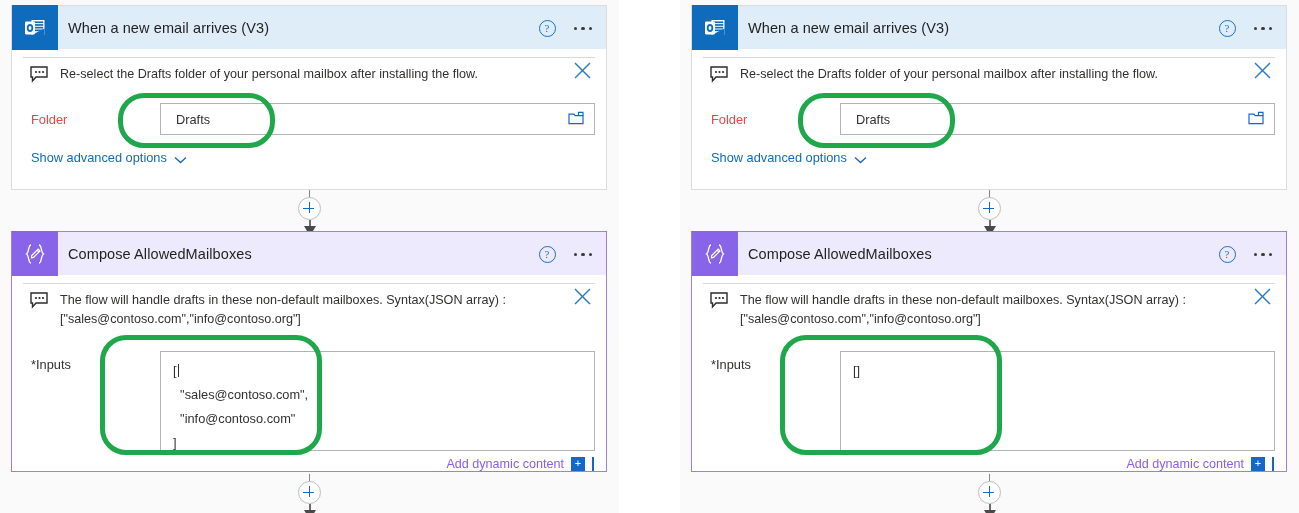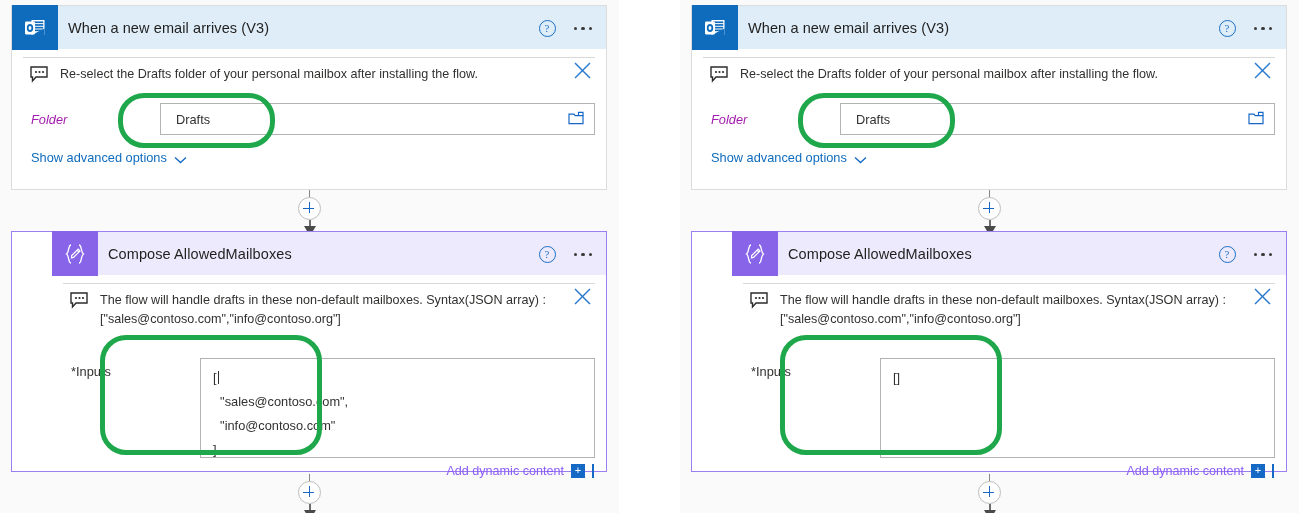--- a/index.html
+++ b/index.html
@@ -34,21 +34,20 @@
     border:1px solid #dcdcdc;
   }
   .card-compose{
     top:231px;
     height:241px;
     border:1px solid #8a6fe8;
     border-width:1px;
   }
   .card-compose{
     border:1px solid #9b7ff0;
-    padding-left:40px;
   }
 
   
   .card-head{
     position:relative;
     height:43px;
     display:flex;
     align-items:center;
   }
   .head-trigger{background:#deedf8;}
@@ -120,23 +119,23 @@
   }
 
   .field-row{
     position:relative;
     display:flex;
     align-items:center;
     margin-top:13px;
     height:34px;
   }
   .field-label{
-    font-size:12.8px;color:#a21caf;
+    font-size:12.8px;color:#ef4444;
     width:137px;flex:0 0 137px;
-    padding-left:8px;box-sizing:border-box;font-style:italic;
+    padding-left:8px;box-sizing:border-box;
   }
   .combo{
     position:relative;
     flex:1 1 auto;
     height:32px;
     border:1px solid #b3b3b3;
     background:#fff;
     display:flex;align-items:center;
     box-sizing:border-box;
   }
@@ -152,21 +151,21 @@
   .link{
     font-size:12.8px;color:#0f6cbd;
   }
   .chev{display:block;}
 
   
   .input-row{
     position:relative;
     display:flex;
     align-items:flex-start;
-    margin-top:29px;
+    margin-top:22px;
   }
   .input-label{
     font-size:12.8px;color:#323130;
     width:137px;flex:0 0 137px;
     padding-left:8px;box-sizing:border-box;
     padding-top:6px;
   }
   .textarea{
     flex:1 1 auto;
     height:100px;

